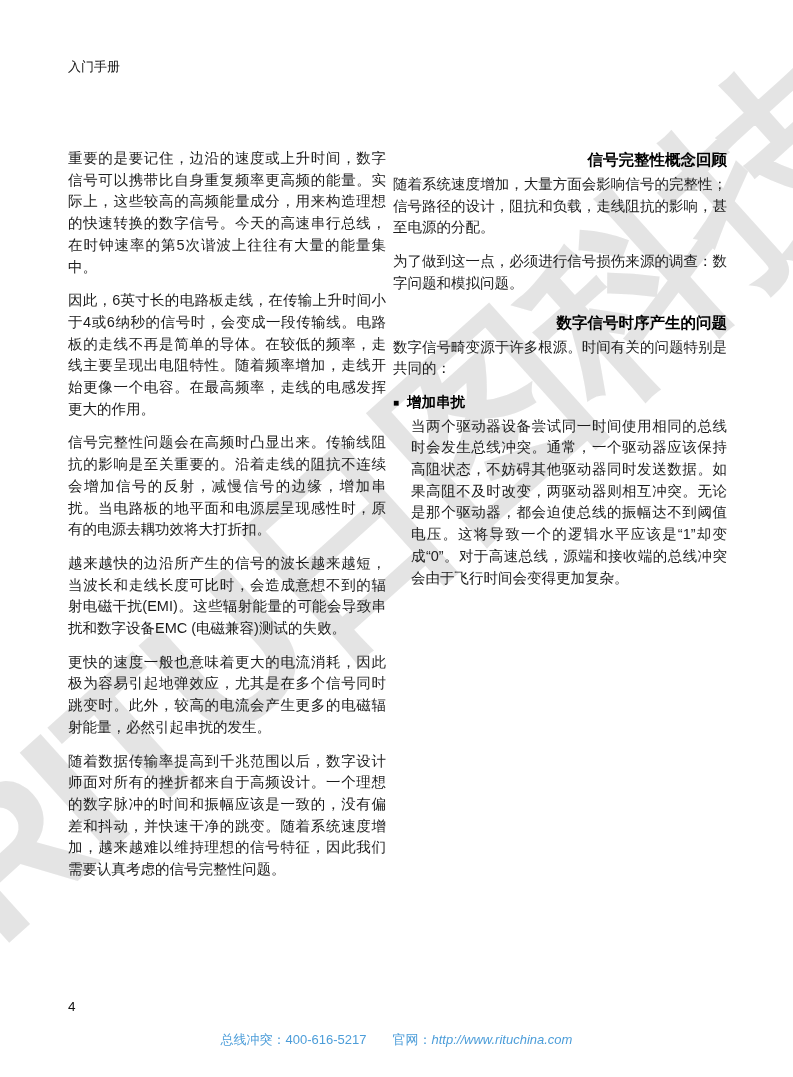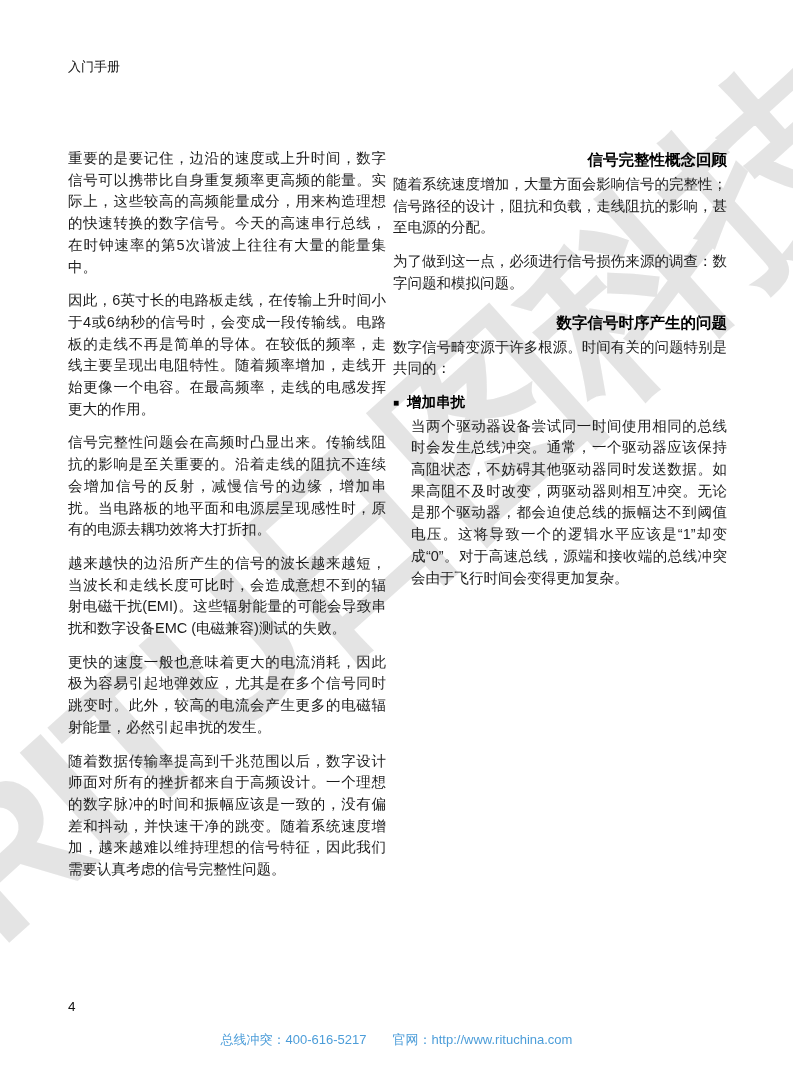--- a/index.html
+++ b/index.html
@@ -71,21 +71,21 @@
     position:absolute;left:68px;top:999px;
     font-size:13.5px;color:#111;
   }
   .footer-bar{
     position:absolute;left:0;top:1031px;
     width:100%;
     text-align:center;
     font-size:13px;
     color:#4c9dd9;
   }
-  .footer-bar a{color:#4c9dd9;text-decoration:none;}
+  .footer-bar a{color:#4c9dd9;text-decoration:none;font-style:italic;}
   .footer-sep{display:inline-block;width:26px;}
 </style>
 </head>
 <body>
 
 <div class="watermark">RITU日图科技</div>
 
 <div class="content">
 
   <div class="doc-header">入门手册</div>

